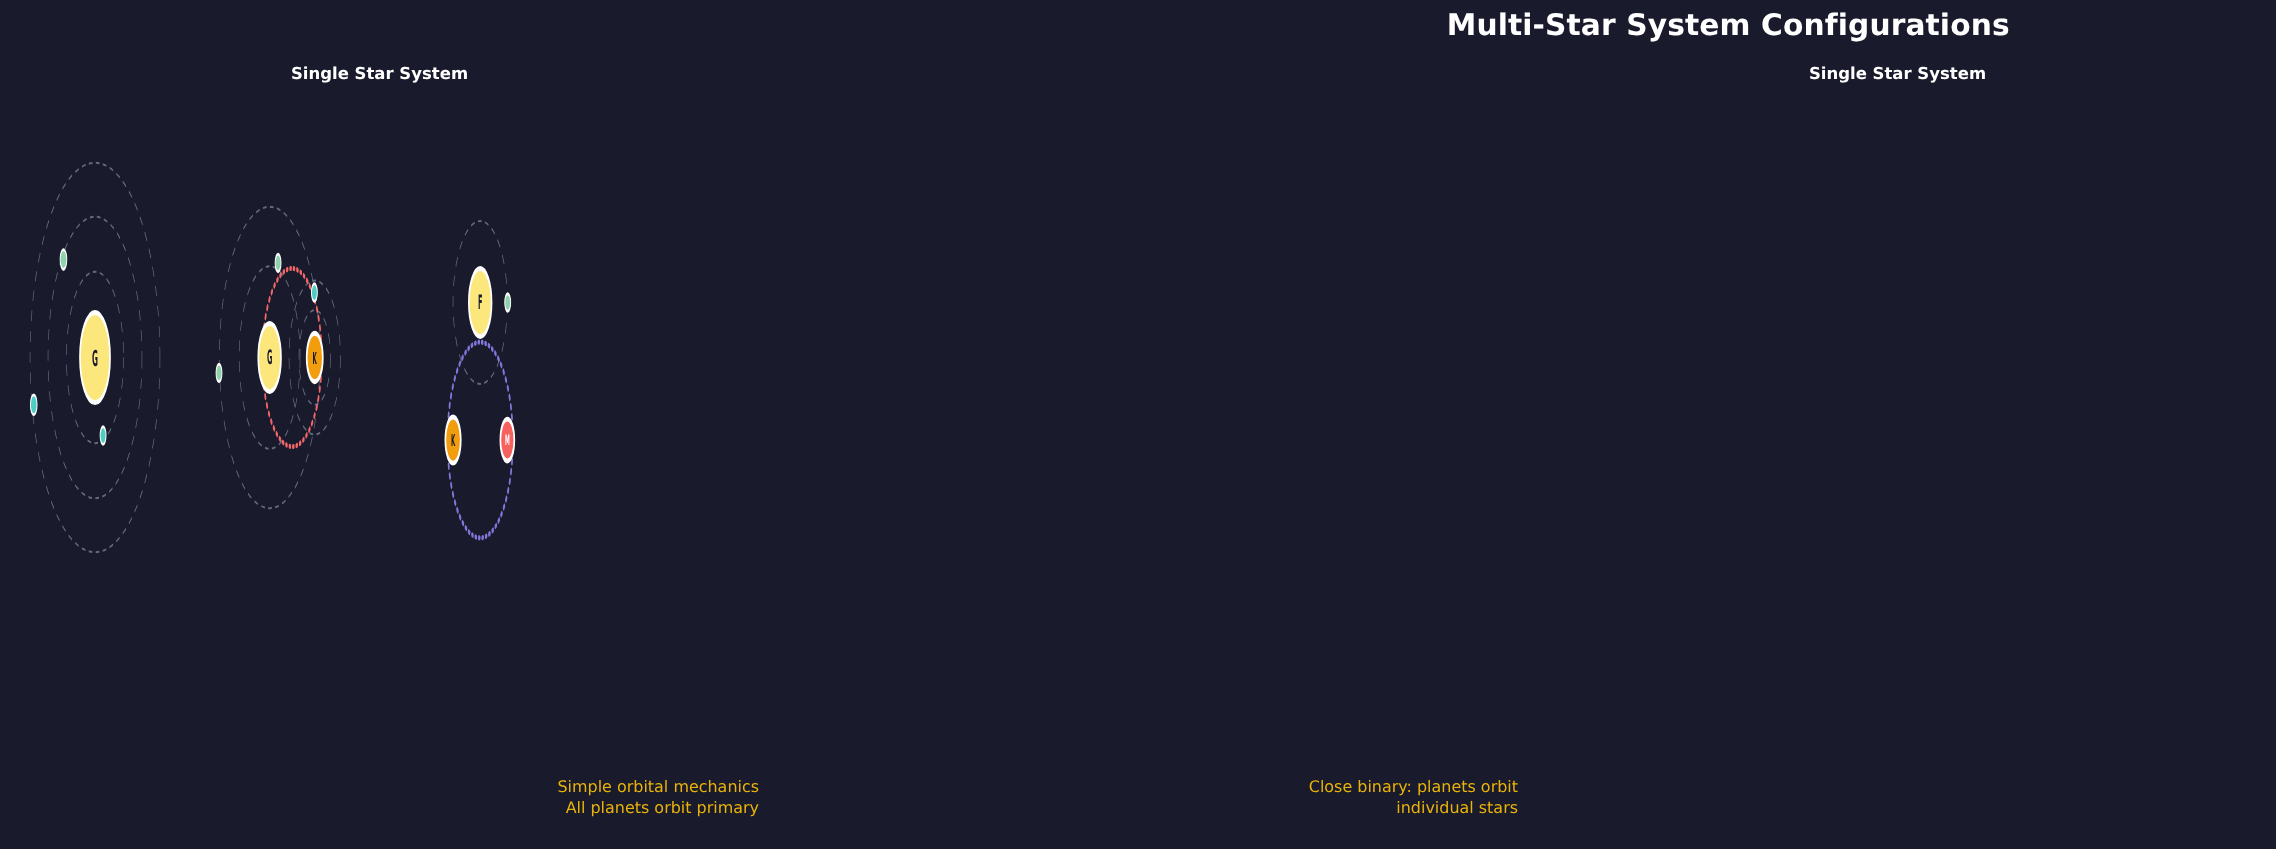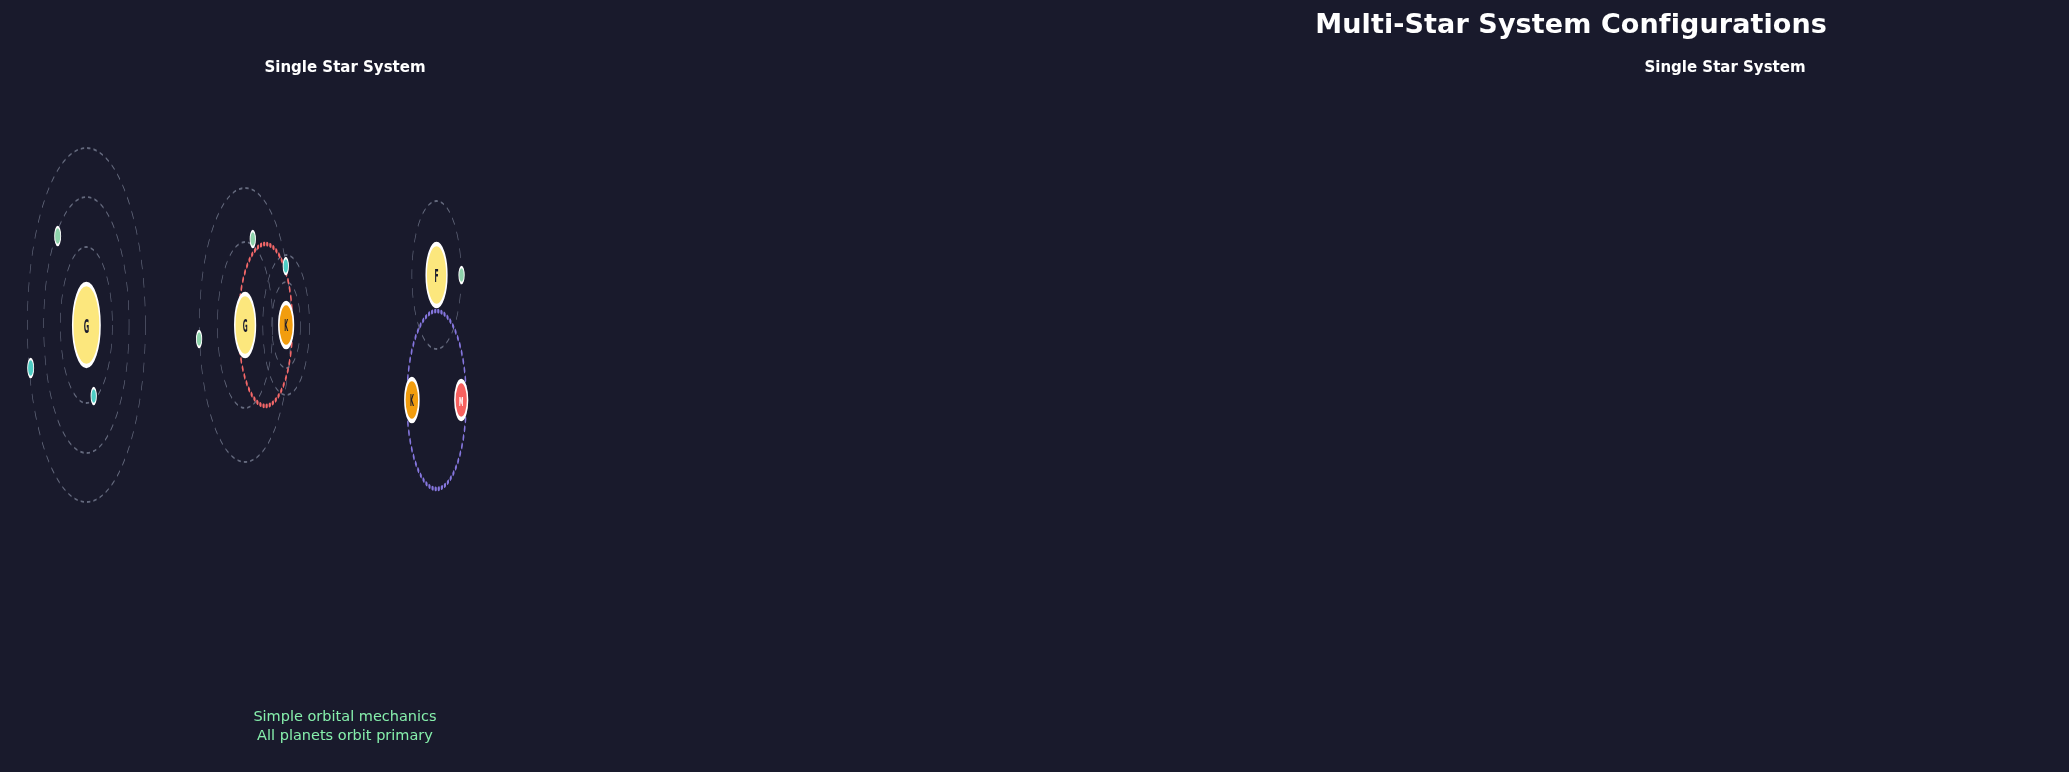--- a/index.html
+++ b/index.html
@@ -47,24 +47,24 @@
     text-align: center;
     font-size: 15px;
     font-weight: bold;
     color: #ffffff;
   }
   .panel-caption {
     position: absolute;
     bottom: 27px;
     left: 0;
     width: 100%;
-    text-align: center;
+    text-align: right;
     font-size: 14.5px;
     line-height: 1.32;
-    color: #86efac;
+    color: #eab308;
     white-space: pre-line;
   }
   .panel-svg {
     position: absolute;
     top: 0;
     left: 0;
     width: 690px;
     height: 772px;
     display: block;
   }
@@ -124,20 +124,22 @@
           </g>
           <g>
             <circle cx="735" cy="325" r="31" fill="#fce77d" stroke="#ffffff" stroke-width="4.5"></circle>
             <text x="735" y="326" class="star-label" font-size="18" fill="#1a1b2e">G</text>
           </g>
           <g>
             <circle cx="858" cy="325" r="22" fill="#f29d0e" stroke="#ffffff" stroke-width="4.5"></circle>
             <text x="858" y="326" class="star-label" font-size="15" fill="#1a1b2e">K</text>
           </g>
         </svg>
+        <div class="panel-caption">Close binary: planets orbit
+individual stars</div>
       </div>
       <div class="panel" style="left: 1380px; width: 690px;">
         <svg class="panel-svg" viewBox="0 0 2069 772" width="2069" height="772" preserveAspectRatio="none" style="left: -1380px;">
           <circle cx="1309" cy="275" r="74" fill="none" stroke="#7a8095" stroke-width="1.8" stroke-linecap="butt" stroke-dasharray="10 9" opacity="0.78"></circle>
           <circle cx="1309" cy="400" r="89" fill="none" stroke="#8b7be8" stroke-width="4.6" stroke-linecap="round" stroke-dasharray="2.4 7" opacity="0.95"></circle>
           <g>
             <circle cx="1384" cy="275" r="8" fill="#8ed3ab" stroke="#ffffff" stroke-width="2.6"></circle>
           </g>
           <g>
             <circle cx="1309" cy="275" r="31" fill="#fce77d" stroke="#ffffff" stroke-width="4.5"></circle>

